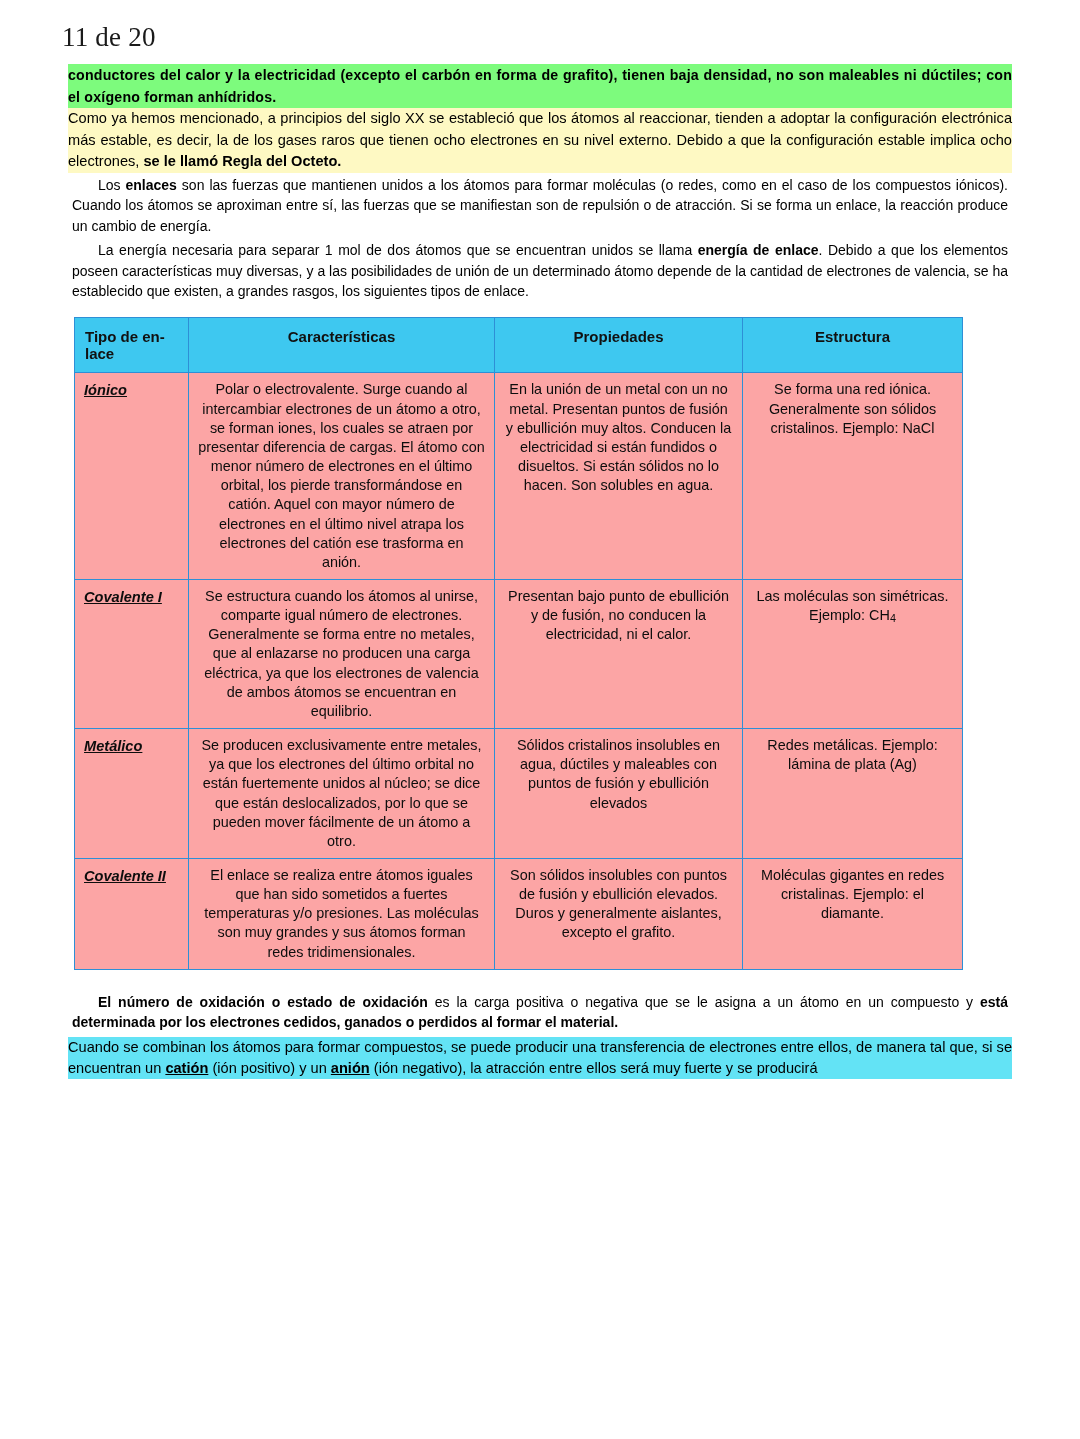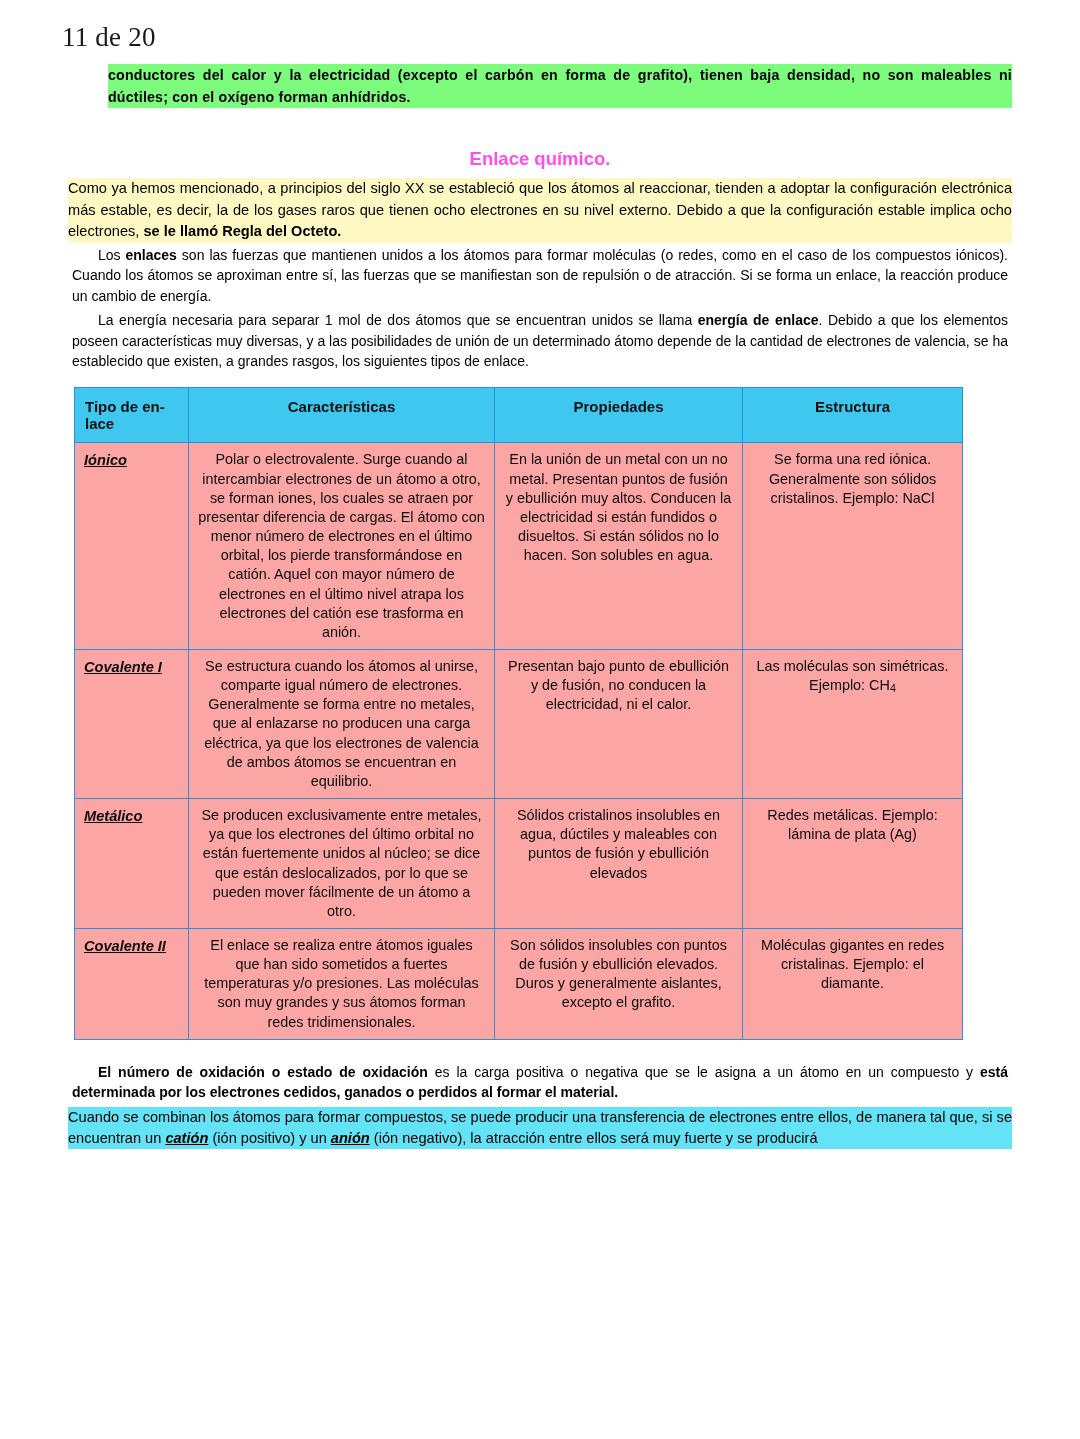--- a/index.html
+++ b/index.html
@@ -44,21 +44,20 @@
     text-align: justify;
   }
   .hl-green {
     background: #7dfb7d;
     font-weight: bold;
     letter-spacing: 0.2px;
     font-size: 14.2px;
     line-height: 1.55;
     display: block;
     text-align: justify;
-    margin-left: 40px;
   }
   .hl-green .inner {
     box-decoration-break: clone;
     -webkit-box-decoration-break: clone;
   }
   .section-title {
     text-align: center;
     color: #ff4df0;
     font-weight: bold;
     font-size: 18.5px;
@@ -122,35 +121,34 @@
   .col-prop { width: 248px; }
   .col-struct { width: 220px; }
   .after-table { margin-top: 22px; }
   .hl-cyan {
     background: #63e3f5;
     display: block;
     line-height: 1.46;
     text-align: justify;
     font-size: 14.6px;
   }
-  u.bold-u { font-weight: bold; font-style: italic; text-decoration: underline; }
+  u.bold-u { font-weight: bold; text-decoration: underline; }
   sub { font-size: 0.75em; vertical-align: -0.22em; }
 </style>
 </head>
 <body>
 
 <div class="page">
 
   <div class="page-number">11 de 20</div>
 
   <div class="content">
 
     <div class="hl-green"><span class="inner">conductores del calor y la electricidad (excepto el carbón en forma de grafito), tienen baja densidad, no son maleables ni dúctiles; con el oxígeno forman anhídridos.</span></div>
 
-    <div class="section-title">Enlace químico.</div>
 
     <div class="hl-purple"><span>Como ya hemos mencionado, a principios del siglo XX se estableció que los átomos al reaccionar, tienden a adoptar la configuración electrónica más estable, es decir, la de los gases raros que tienen ocho electrones en su nivel externo. Debido a que la configuración estable implica ocho electrones, </span><b>se le llamó Regla del Octeto.</b></div>
 
     <p class="para"><span>Los </span><b>enlaces</b><span> son las fuerzas que mantienen unidos a los átomos para formar moléculas (o redes, como en el caso de los compuestos iónicos). Cuando los átomos se aproximan entre sí, las fuerzas que se manifiestan son de repulsión o de atracción. Si se forma un enlace, la reacción produce un cambio de energía.</span></p>
 
     <p class="para"><span>La energía necesaria para separar 1 mol de dos átomos que se encuentran unidos se llama </span><b>energía de enlace</b><span>. Debido a que los elementos poseen características muy diversas, y a las posibilidades de unión de un determinado átomo depende de la cantidad de electrones de valencia, se ha establecido que existen, a grandes rasgos, los siguientes tipos de enlace.</span></p>
 
     <table>
       <colgroup>
         <col class="col-type">

